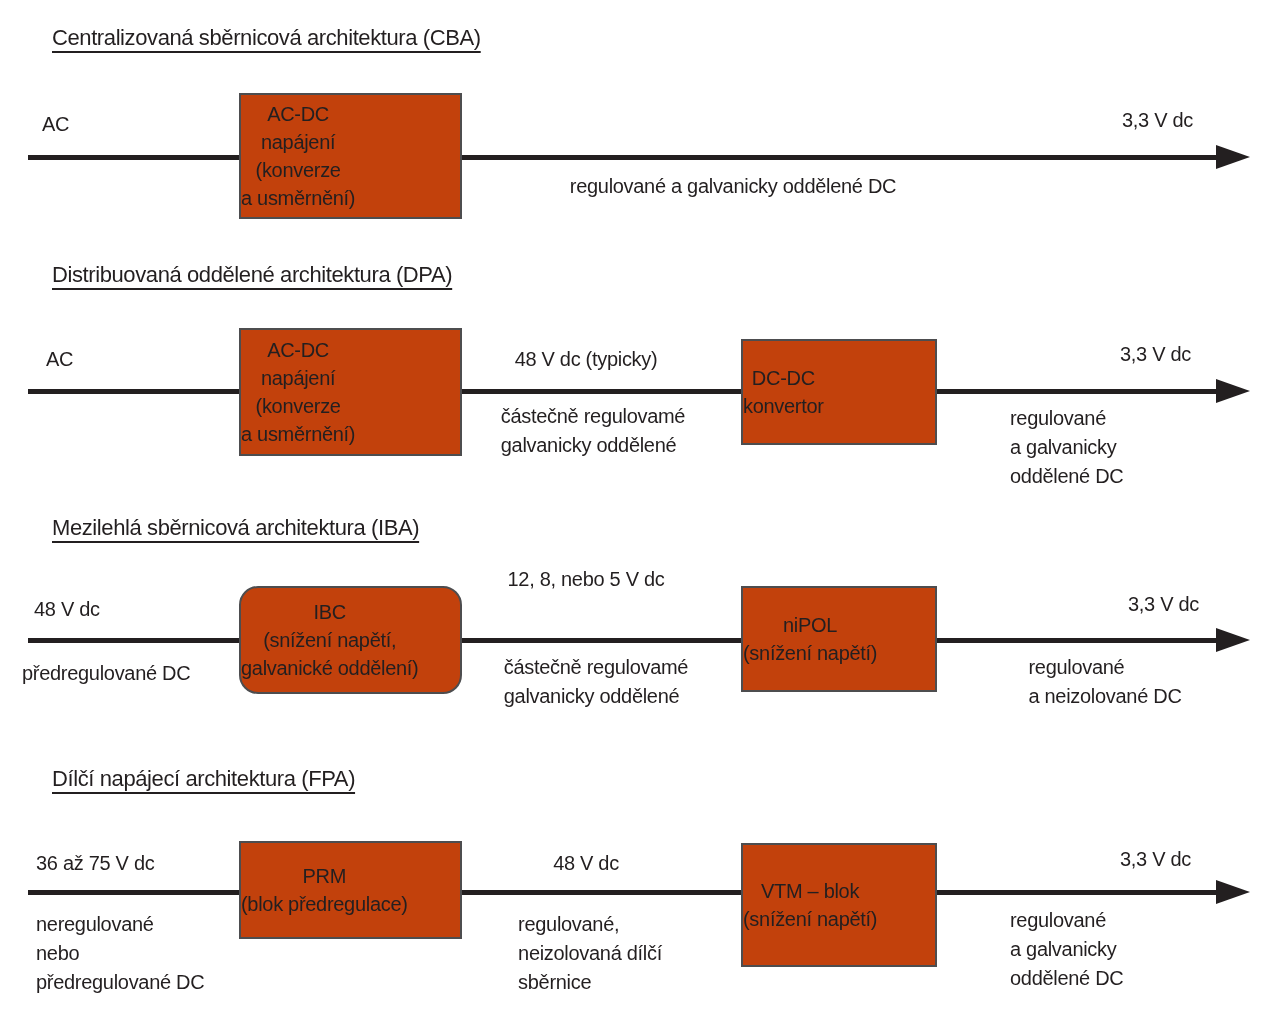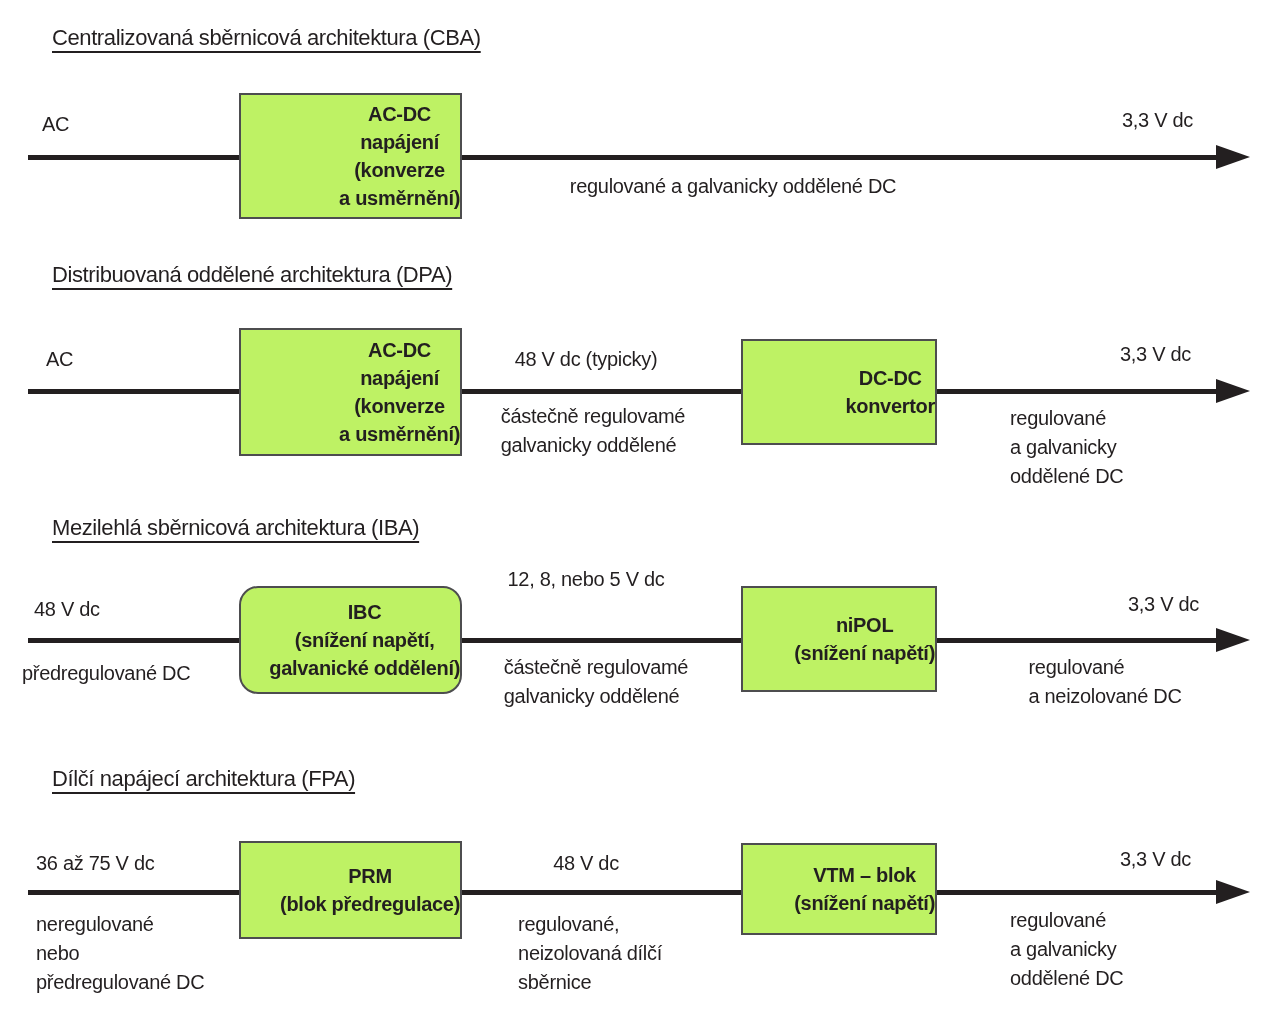--- a/index.html
+++ b/index.html
@@ -20,23 +20,23 @@
   .ctr{transform:translateX(-50%);text-align:center;white-space:nowrap;}
   .ctrml{transform:translateX(-50%);text-align:left;white-space:pre-line;}
   .flowline{height:5px;background:#231f20;}
   .arrowhead{
     width:0;height:0;
     border-left:34px solid #231f20;
     border-top:12px solid transparent;
     border-bottom:12px solid transparent;
   }
   .box{
-    background:#bef264;border:2px solid #4d4d4f;
-    display:flex;align-items:center;justify-content:flex-end;
-    text-align:center;box-sizing:border-box;font-weight:bold;
+    background:#c2410c;border:2px solid #4d4d4f;
+    display:flex;align-items:center;justify-content:flex-start;
+    text-align:center;box-sizing:border-box;
   }
   .box .lbl{line-height:28px;}
 </style>
 </head>
 <body>
 
 <div class="abs title" style="left:26px;top:25px;">Centralizovaná sběrnicová architektura (CBA)</div>
 
 <div class="abs flowline" style="left:28px;top:155px;width:1192px;"></div>
 <div class="abs arrowhead" style="left:1216px;top:145px;"></div>
@@ -96,21 +96,21 @@
   <div class="lbl">IBC
 (snížení napětí,
 galvanické oddělení)</div>
 </div>
 
 <div class="abs lbl ctr" style="left:586px;top:565px;">12, 8, nebo 5 V dc</div>
 
 <div class="abs lbl ctrml" style="left:596px;top:653px;">částečně regulovamé
 galvanicky oddělené</div>
 
-<div class="abs box" style="left:741px;top:586px;width:196px;height:106px;padding-left:14px;">
+<div class="abs box" style="left:741px;top:586px;width:196px;height:106px;">
   <div class="lbl">niPOL
 (snížení napětí)</div>
 </div>
 
 <div class="abs lbl" style="left:1128px;top:590px;">3,3 V dc</div>
 
 <div class="abs lbl ctrml" style="left:1105px;top:653px;">regulované
 a neizolované DC</div>
 
 <div class="abs title" style="left:26px;top:766px;">Dílčí napájecí architektura (FPA)</div>
@@ -128,21 +128,21 @@
   <div class="lbl">PRM
 (blok předregulace)</div>
 </div>
 
 <div class="abs lbl ctr" style="left:586px;top:849px;">48 V dc</div>
 
 <div class="abs lbl ctrml" style="left:590px;top:910px;">regulované,
 neizolovaná dílčí
 sběrnice</div>
 
-<div class="abs box" style="left:741px;top:843px;width:196px;height:92px;">
+<div class="abs box" style="left:741px;top:843px;width:196px;height:124px;">
   <div class="lbl">VTM – blok
 (snížení napětí)</div>
 </div>
 
 <div class="abs lbl" style="left:1120px;top:845px;">3,3 V dc</div>
 
 <div class="abs lbl ctrml" style="left:1100px;top:906px;">regulované
 a galvanicky oddělené DC</div>
 
 </body></html>

